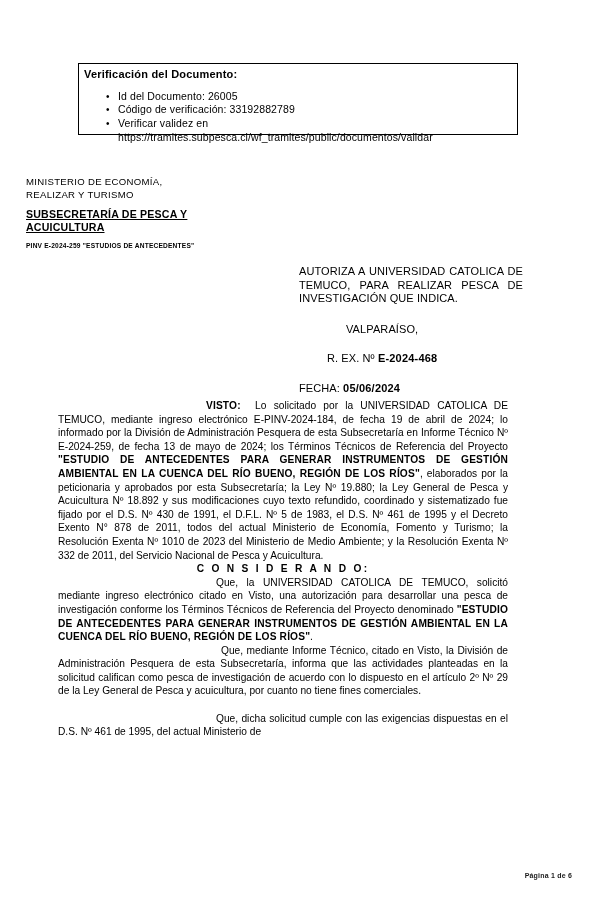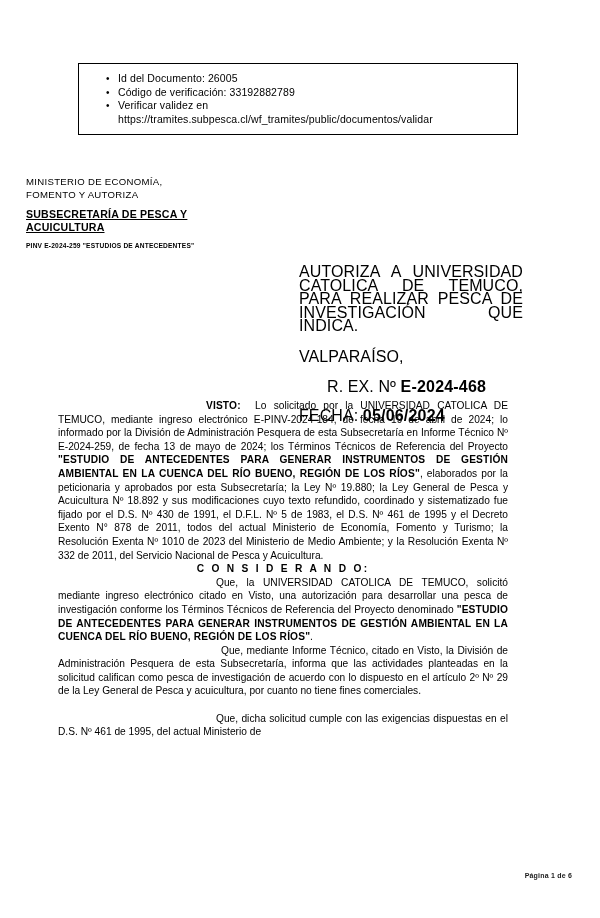--- a/index.html
+++ b/index.html
@@ -101,30 +101,31 @@
     letter-spacing: 0.2px;
     margin-top: 7px;
   }
 
   
   .headblock {
     position: absolute;
     left: 299px;
     top: 265px;
     width: 224px;
-    font-size: 16px;
+    font-size: 11px;
     line-height: 13.6px;
   }
   .head-subject {
     text-align: justify;
     letter-spacing: 0.1px;
   }
   .head-city {
     margin-top: 17px;
     letter-spacing: 0.1px;
+    margin-left: 47px;
   }
   .head-rex {
     margin-top: 16px;
     letter-spacing: 0.1px;
     padding-left: 28px;
   }
   .head-fecha {
     margin-top: 16px;
     letter-spacing: 0.1px;
   }
@@ -186,34 +187,35 @@
     color: #1a1a1a;
   }
 </style>
 </head>
 <body>
 
 <div class="page">
 
   <div class="verif-box"></div>
   <div class="verif-content">
+    <div class="verif-title">Verificación del Documento:</div>
     <ul class="verif-list">
       <li>Id del Documento: 26005</li>
       <li>Código de verificación: 33192882789</li>
       <li>
         <span>Verificar validez en</span>
         <span class="verif-url">https://tramites.subpesca.cl/wf_tramites/public/documentos/validar</span>
       </li>
     </ul>
   </div>
 
   <div class="letterhead">
     <div class="ministry">
       <span>MINISTERIO DE ECONOMÍA,</span><br>
-      <span>FOMENTO Y AUTORIZA</span>
+      <span>REALIZAR Y TURISMO</span>
     </div>
     <div class="subsecretaria">
       <span>SUBSECRETARÍA DE PESCA Y</span><br>
       <span>ACUICULTURA</span>
     </div>
     <div class="pinv">PINV E-2024-259 "ESTUDIOS DE ANTECEDENTES"</div>
   </div>
 
   <div class="headblock">
     <div class="head-subject">AUTORIZA A UNIVERSIDAD CATOLICA DE TEMUCO, PARA REALIZAR PESCA DE INVESTIGACIÓN QUE INDICA.</div>

